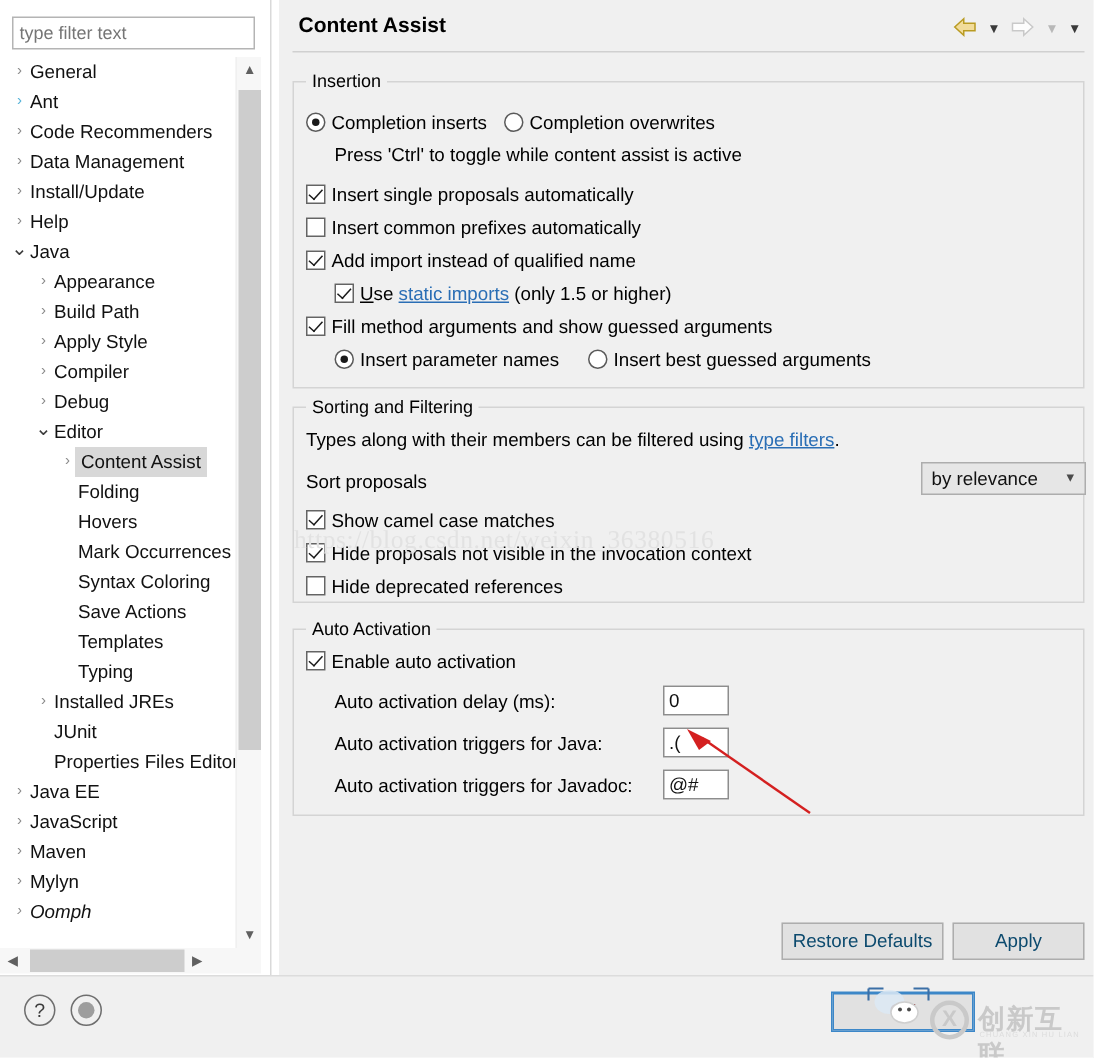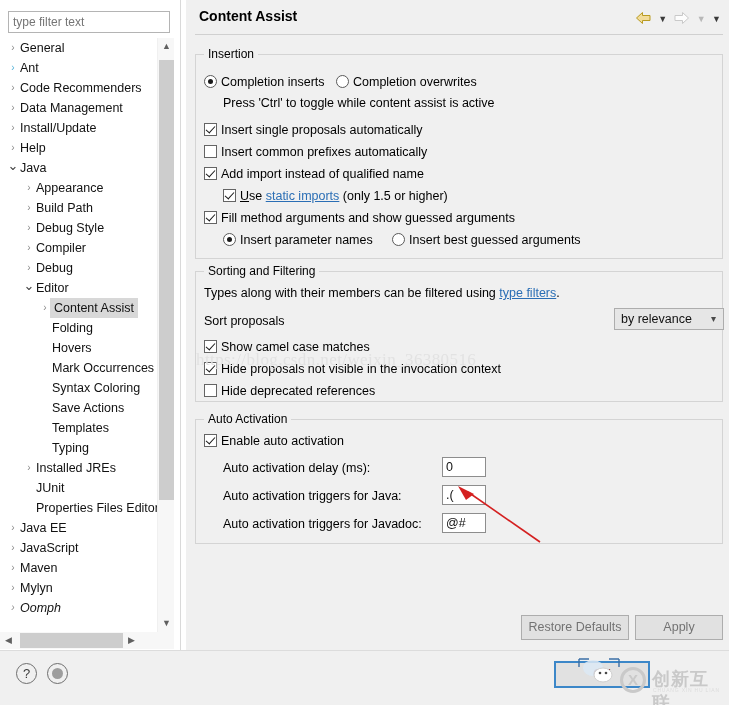--- a/index.html
+++ b/index.html
@@ -152,21 +152,21 @@
   }
   #sort-combo .chev {
     position: absolute; right: 7px; top: 0; line-height: 20px;
     font-size: 10px; color: #4a4a4a;
   }
 
   
   .btn {
     position: absolute; height: 25px; background: #e1e1e1;
     border: 1px solid #adadad; font-size: 12.5px;
-    line-height: 23px; text-align: center; color: #737373;
+    line-height: 23px; text-align: center; color: #0c4a6e;
     font-family: "Liberation Sans", sans-serif;
   }
   #btn-restore { left: 332px; top: 615px; width: 108px; }
   #btn-apply   { left: 446px; top: 615px; width: 88px; }
 
   
   #footer {
     position: absolute; left: 0; top: 650px; width: 729px; height: 55px;
     background: #f0f0f0; border-top: 1px solid #dcdcdc;
   }
@@ -231,21 +231,21 @@
     <div id="tree">
         <div class="tree-row" style="padding-left: 6px;"><span class="twisty">›</span><span class="lbl">General</span></div>
         <div class="tree-row" style="padding-left: 6px;"><span class="twisty blue">›</span><span class="lbl">Ant</span></div>
         <div class="tree-row" style="padding-left: 6px;"><span class="twisty">›</span><span class="lbl">Code Recommenders</span></div>
         <div class="tree-row" style="padding-left: 6px;"><span class="twisty">›</span><span class="lbl">Data Management</span></div>
         <div class="tree-row" style="padding-left: 6px;"><span class="twisty">›</span><span class="lbl">Install/Update</span></div>
         <div class="tree-row" style="padding-left: 6px;"><span class="twisty">›</span><span class="lbl">Help</span></div>
         <div class="tree-row" style="padding-left: 6px;"><span class="twisty open" style="font-size: 13px; line-height: 16px;">⌄</span><span class="lbl">Java</span></div>
         <div class="tree-row" style="padding-left: 22px;"><span class="twisty">›</span><span class="lbl">Appearance</span></div>
         <div class="tree-row" style="padding-left: 22px;"><span class="twisty">›</span><span class="lbl">Build Path</span></div>
-        <div class="tree-row" style="padding-left: 22px;"><span class="twisty">›</span><span class="lbl">Debug Style</span></div>
+        <div class="tree-row" style="padding-left: 22px;"><span class="twisty">›</span><span class="lbl">Apply Style</span></div>
         <div class="tree-row" style="padding-left: 22px;"><span class="twisty">›</span><span class="lbl">Compiler</span></div>
         <div class="tree-row" style="padding-left: 22px;"><span class="twisty">›</span><span class="lbl">Debug</span></div>
         <div class="tree-row" style="padding-left: 22px;"><span class="twisty open" style="font-size: 13px; line-height: 16px;">⌄</span><span class="lbl">Editor</span></div>
         <div class="tree-row selected" style="padding-left: 38px;"><span class="twisty">›</span><span class="lbl">Content Assist</span></div>
         <div class="tree-row" style="padding-left: 38px;"><span class="twisty"></span><span class="lbl">Folding</span></div>
         <div class="tree-row" style="padding-left: 38px;"><span class="twisty"></span><span class="lbl">Hovers</span></div>
         <div class="tree-row" style="padding-left: 38px;"><span class="twisty"></span><span class="lbl">Mark Occurrences</span></div>
         <div class="tree-row" style="padding-left: 38px;"><span class="twisty"></span><span class="lbl">Syntax Coloring</span></div>
         <div class="tree-row" style="padding-left: 38px;"><span class="twisty"></span><span class="lbl">Save Actions</span></div>
         <div class="tree-row" style="padding-left: 38px;"><span class="twisty"></span><span class="lbl">Templates</span></div>

